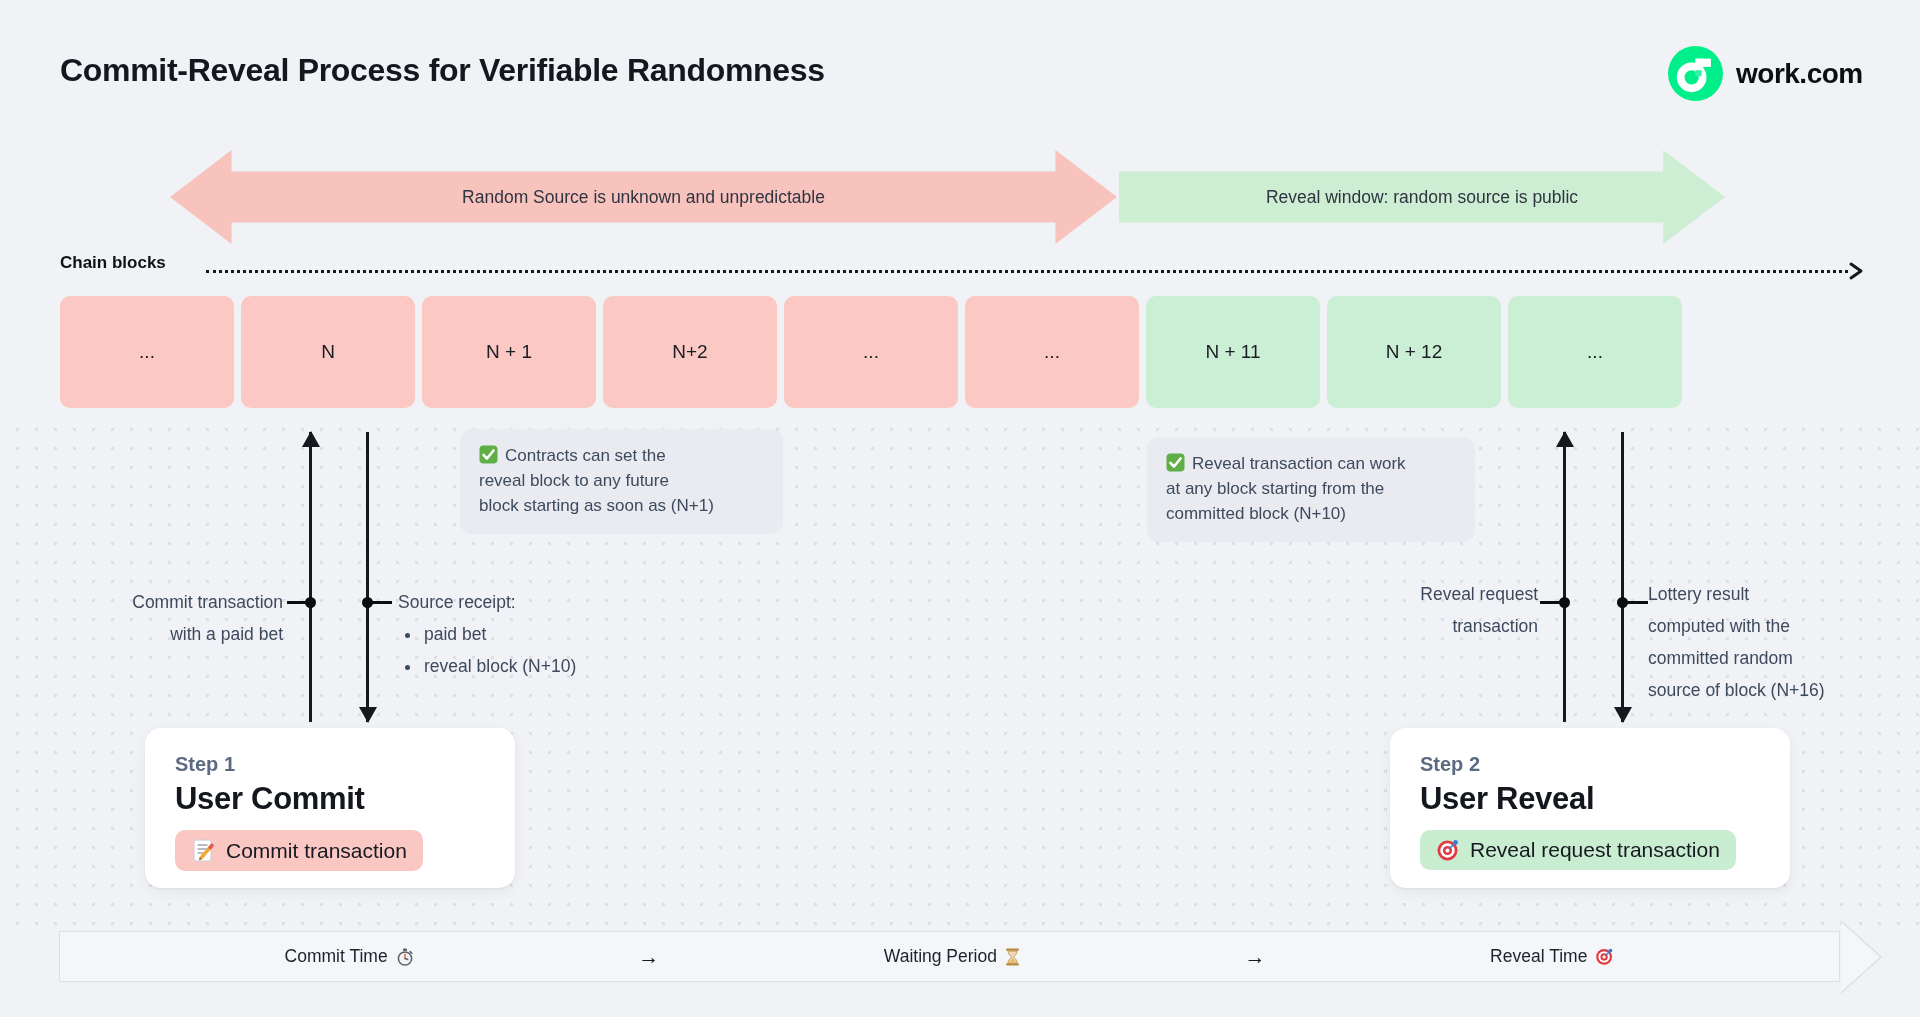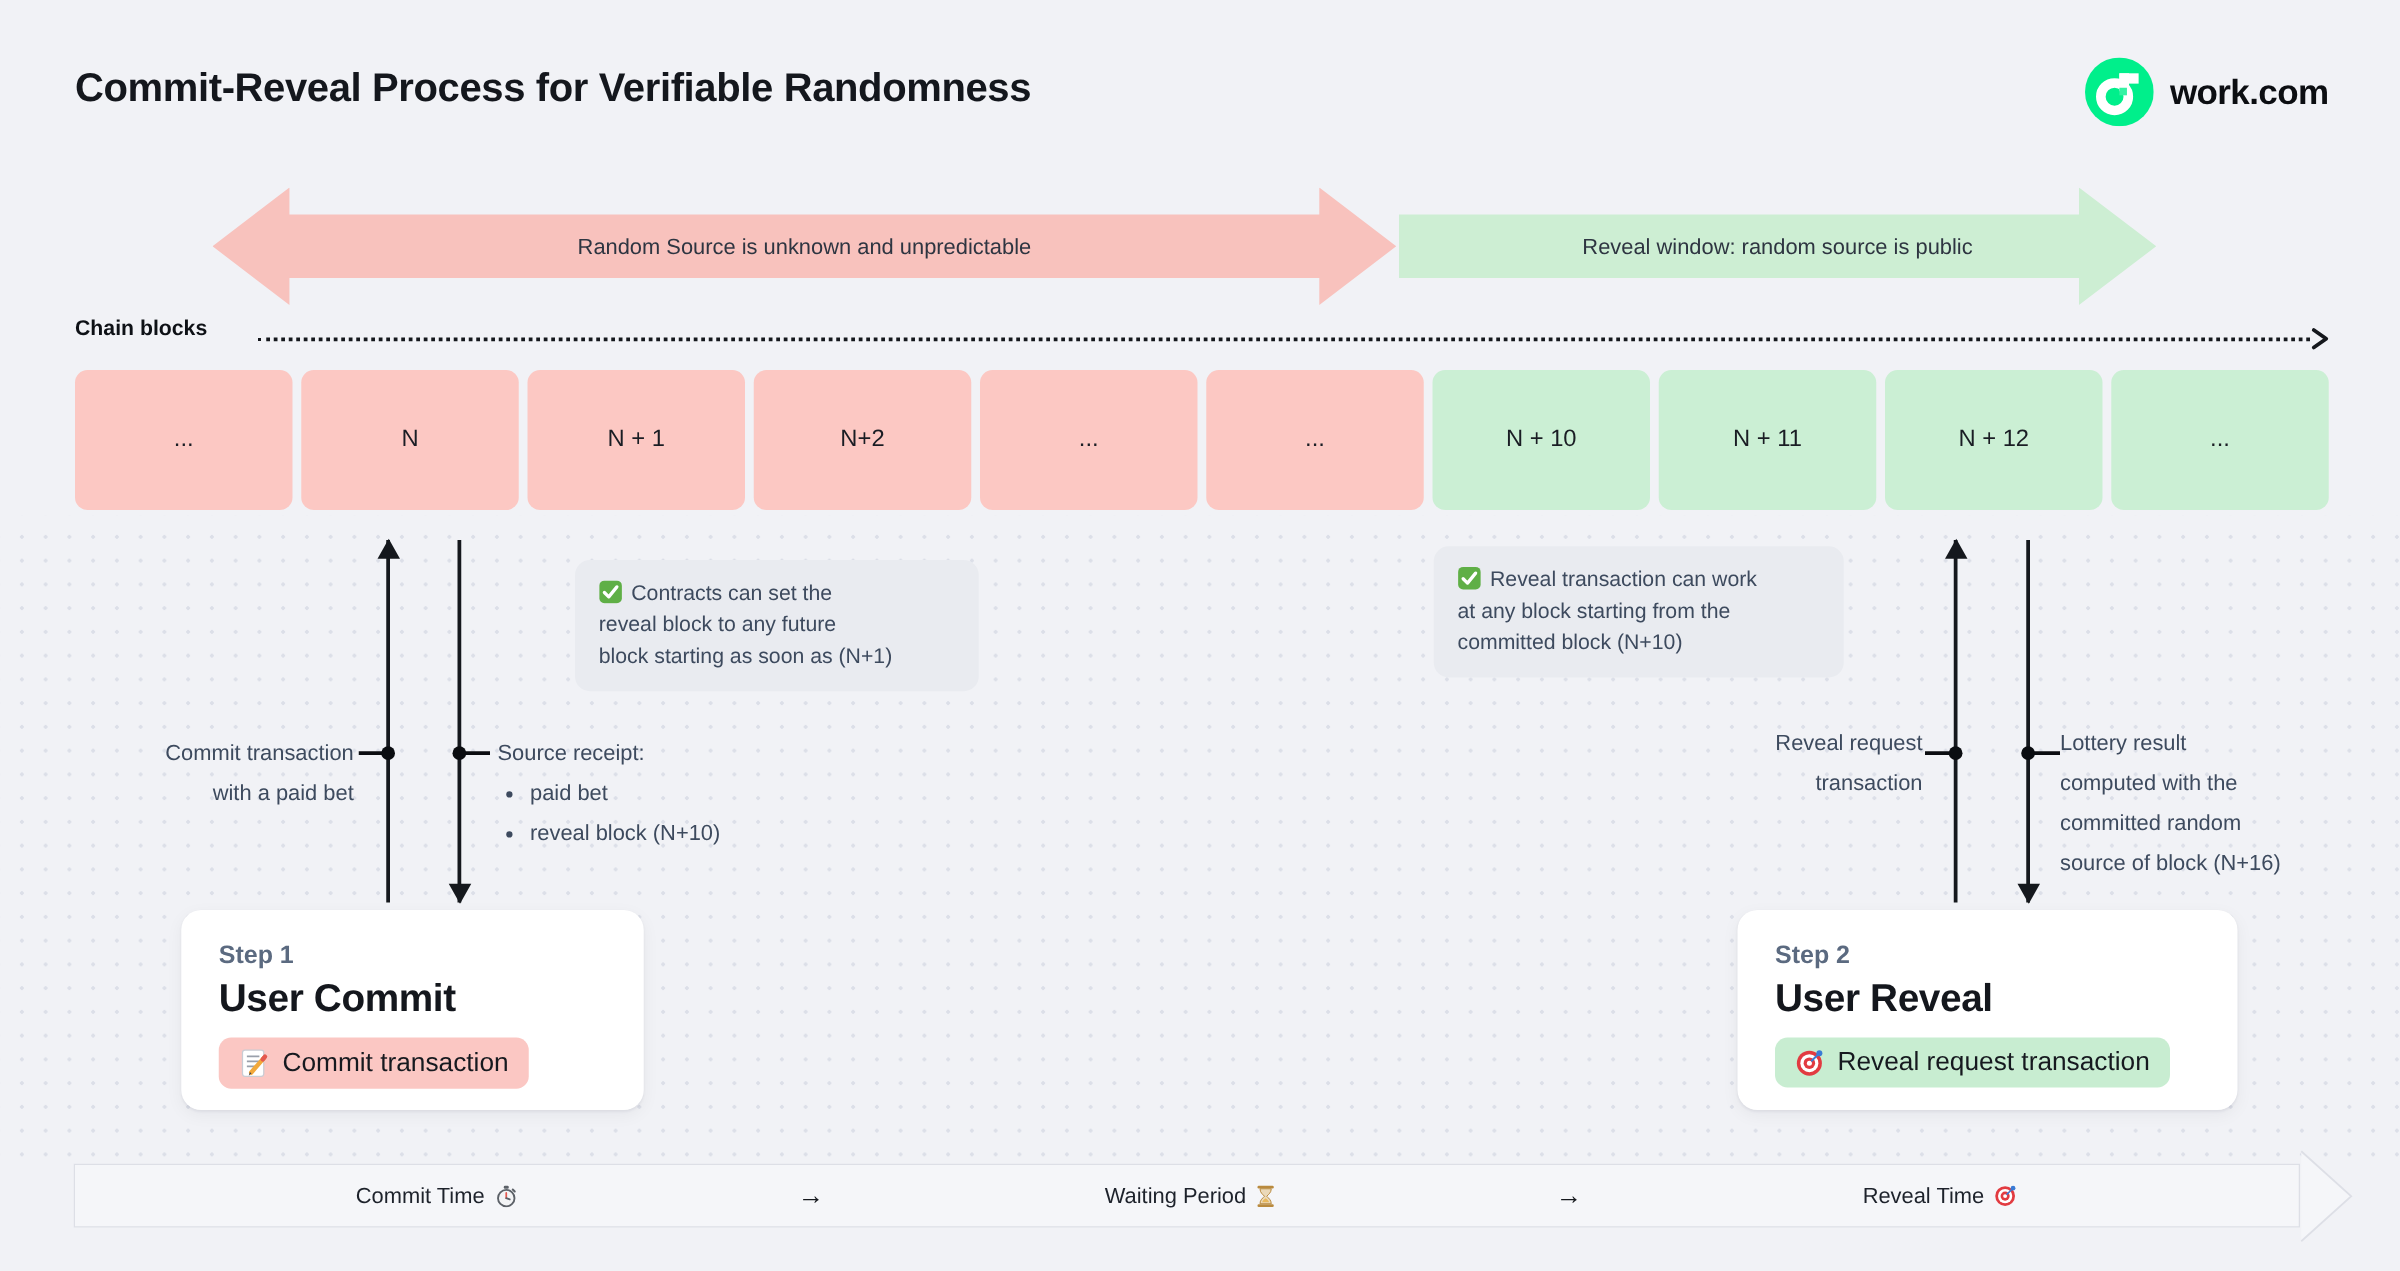--- a/index.html
+++ b/index.html
@@ -50,21 +50,21 @@
   }
   .block.commit{background:#FCC8C3;}
   .block.reveal{background:#CBEFD4;}
 
   .note{
     position:absolute;background:#E9EBF0;border-radius:12px;
     padding:15px 19px;font-size:17px;line-height:1.47;color:#3D4A5E;
   }
   .note .note-text{white-space:pre-line;}
   .note-check{display:inline-block;vertical-align:-3px;margin-right:7px;}
-  .note.n1{left:460px;top:448px;width:285px;}
+  .note.n1{left:460px;top:429px;width:285px;}
   .note.n2{left:1147px;top:437px;width:290px;}
 
   .varrow{position:absolute;width:3px;background:#15181d;}
   .varrow.up::before{
     content:"";position:absolute;top:-1px;left:50%;transform:translateX(-50%);
     border-left:9px solid transparent;border-right:9px solid transparent;border-bottom:16px solid #15181d;
   }
   .varrow.down::after{
     content:"";position:absolute;bottom:-1px;left:50%;transform:translateX(-50%);
     border-left:9px solid transparent;border-right:9px solid transparent;border-top:16px solid #15181d;
@@ -149,23 +149,20 @@
         <span>N + 1</span>
       </div>
     <div class="block commit">
         <span>N+2</span>
       </div>
     <div class="block commit">
         <span>...</span>
       </div>
     <div class="block commit">
         <span>...</span>
-      </div>
-    <div class="block reveal">
-        <span>N + 10</span>
       </div>
     <div class="block reveal">
         <span>N + 11</span>
       </div>
     <div class="block reveal">
         <span>N + 12</span>
       </div>
     <div class="block reveal">
         <span>...</span>
       </div>

